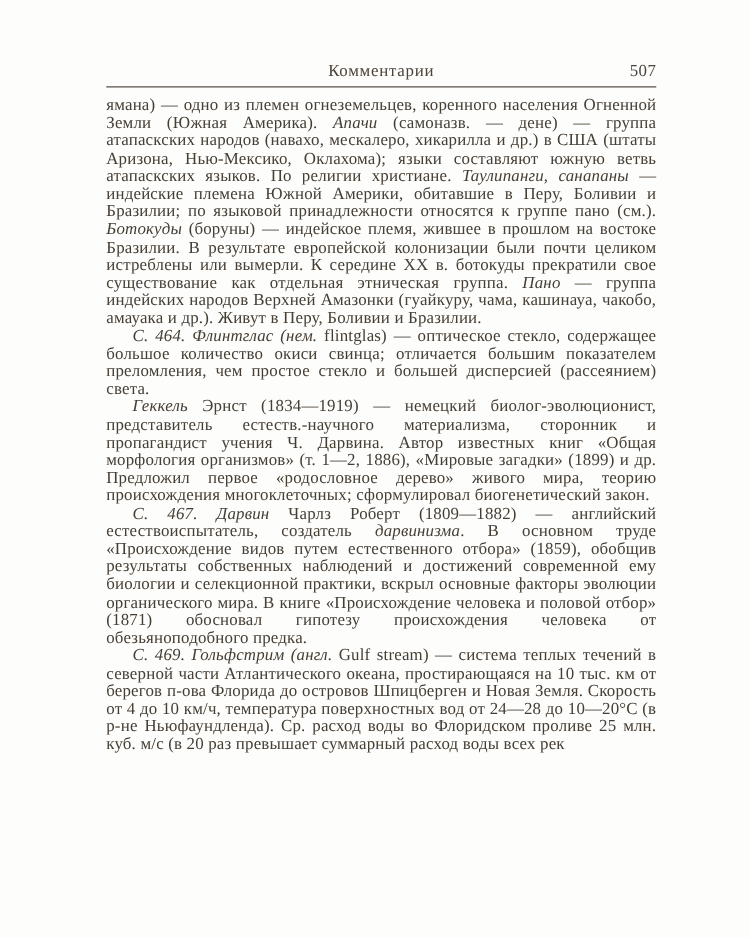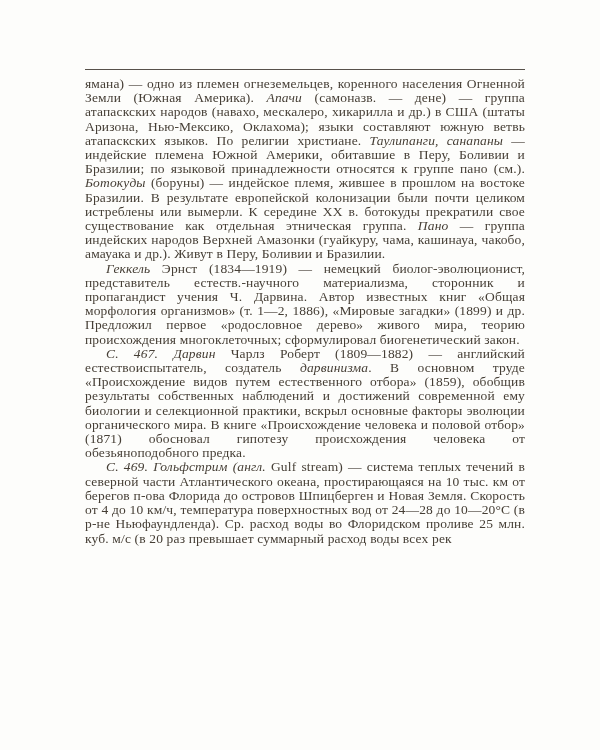--- a/index.html
+++ b/index.html
@@ -41,20 +41,25 @@
     letter-spacing: 0.15px;
   }
   .para { margin: 0; }
   .para.indent { text-indent: 21px; }
   .text-block i { font-style: italic; margin-top: 14px; }
 </style>
 </head>
 <body>
 
 <div class="page">
+  <header class="running-head">
+    <span class="head-title">Комментарии</span>
+    <span class="head-page">507</span>
+  </header>
   <div class="head-rule"></div>
   <main class="text-block" id="text-block">
       <p class="para"><span>ямана) — одно из племен огнеземельцев, коренного населения Огненной Земли (Южная Америка). </span><i>Апачи</i><span> (самоназв. — дене) — группа атапаскских народов (навахо, мескалеро, хикарилла и др.) в США (штаты Аризона, Нью-Мексико, Оклахома); языки составляют южную ветвь атапаскских языков. По религии христиане. </span><i>Таулипанги, санапаны</i><span> — индейские племена Южной Америки, обитавшие в Перу, Боливии и Бразилии; по языковой принадлежности относятся к группе пано (см.). </span><i>Ботокуды</i><span> (боруны) — индейское племя, жившее в прошлом на востоке Бразилии. В результате европейской колонизации были почти целиком истреблены или вымерли. К середине XX в. ботокуды прекратили свое существование как отдельная этническая группа. </span><i>Пано</i><span> — группа индейских народов Верхней Амазонки (гуайкуру, чама, кашинауа, чакобо, амауака и др.). Живут в Перу, Боливии и Бразилии.</span></p>
+      <p class="para indent"><i>С. 464. Флинтглас (нем.</i><span> flintglas) — оптическое стекло, содержащее большое количество окиси свинца; отличается большим показателем преломления, чем простое стекло и большей дисперсией (рассеянием) света.</span></p>
       <p class="para indent"><i>Геккель</i><span> Эрнст (1834—1919) — немецкий биолог-эволюционист, представитель естеств.-научного материализма, сторонник и пропагандист учения Ч. Дарвина. Автор известных книг «Общая морфология организмов» (т. 1—2, 1886), «Мировые загадки» (1899) и др. Предложил первое «родословное дерево» живого мира, теорию происхождения многоклеточных; сформулировал биогенетический закон.</span></p>
       <p class="para indent"><i>С. 467. Дарвин</i><span> Чарлз Роберт (1809—1882) — английский естествоиспытатель, создатель </span><i>дарвинизма</i><span>. В основном труде «Происхождение видов путем естественного отбора» (1859), обобщив результаты собственных наблюдений и достижений современной ему биологии и селекционной практики, вскрыл основные факторы эволюции органического мира. В книге «Происхождение человека и половой отбор» (1871) обосновал гипотезу происхождения человека от обезьяноподобного предка.</span></p>
       <p class="para indent"><i>С. 469. Гольфстрим (англ.</i><span> Gulf stream) — система теплых течений в северной части Атлантического океана, простирающаяся на 10 тыс. км от берегов п-ова Флорида до островов Шпицберген и Новая Земля. Скорость от 4 до 10 км/ч, температура поверхностных вод от 24—28 до 10—20°С (в р-не Ньюфаундленда). Ср. расход воды во Флоридском проливе 25 млн. куб. м/с (в 20 раз превышает суммарный расход воды всех рек</span></p>
     </main>
 </div>
 
 </body></html>

